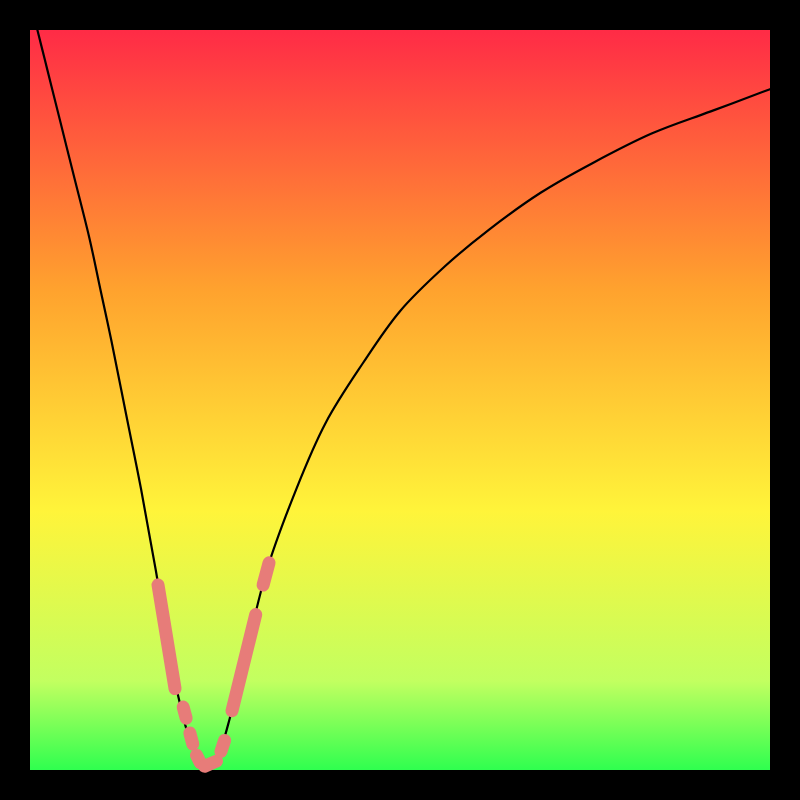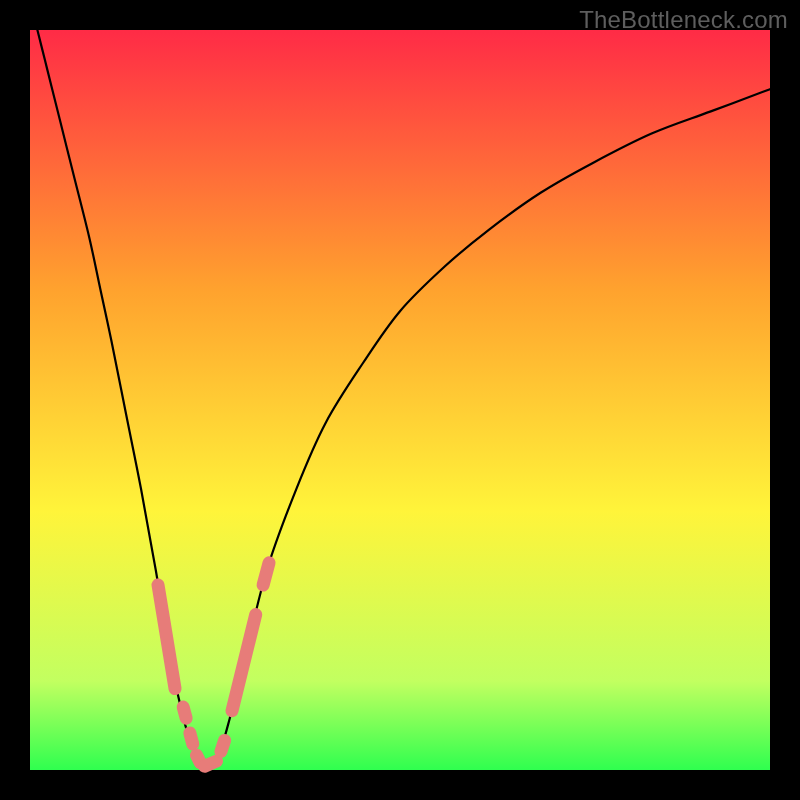--- a/index.html
+++ b/index.html
@@ -68,15 +68,14 @@
           <line x1="159.84000000000003" y1="703" x2="162.8" y2="714.1" stroke="#e77c79" stroke-width="13" stroke-linecap="round"></line>
           <line x1="166.5" y1="725.2" x2="170.20000000000002" y2="732.6" stroke="#e77c79" stroke-width="13" stroke-linecap="round"></line>
           <line x1="174.64000000000001" y1="736.3" x2="186.48" y2="731.12" stroke="#e77c79" stroke-width="13" stroke-linecap="round"></line>
           <line x1="190.92000000000002" y1="721.5" x2="194.62" y2="710.4" stroke="#e77c79" stroke-width="13" stroke-linecap="round"></line>
           <line x1="202.02" y1="680.8" x2="225.7" y2="584.6" stroke="#e77c79" stroke-width="13" stroke-linecap="round"></line>
           <line x1="233.1" y1="555" x2="239.01999999999995" y2="532.8" stroke="#e77c79" stroke-width="13" stroke-linecap="round"></line>
         </g>
     </svg>
   </div>
 
-  <div class="watermark">TheBottleneck.com</div>
 
 </div>
 
 </body></html>

